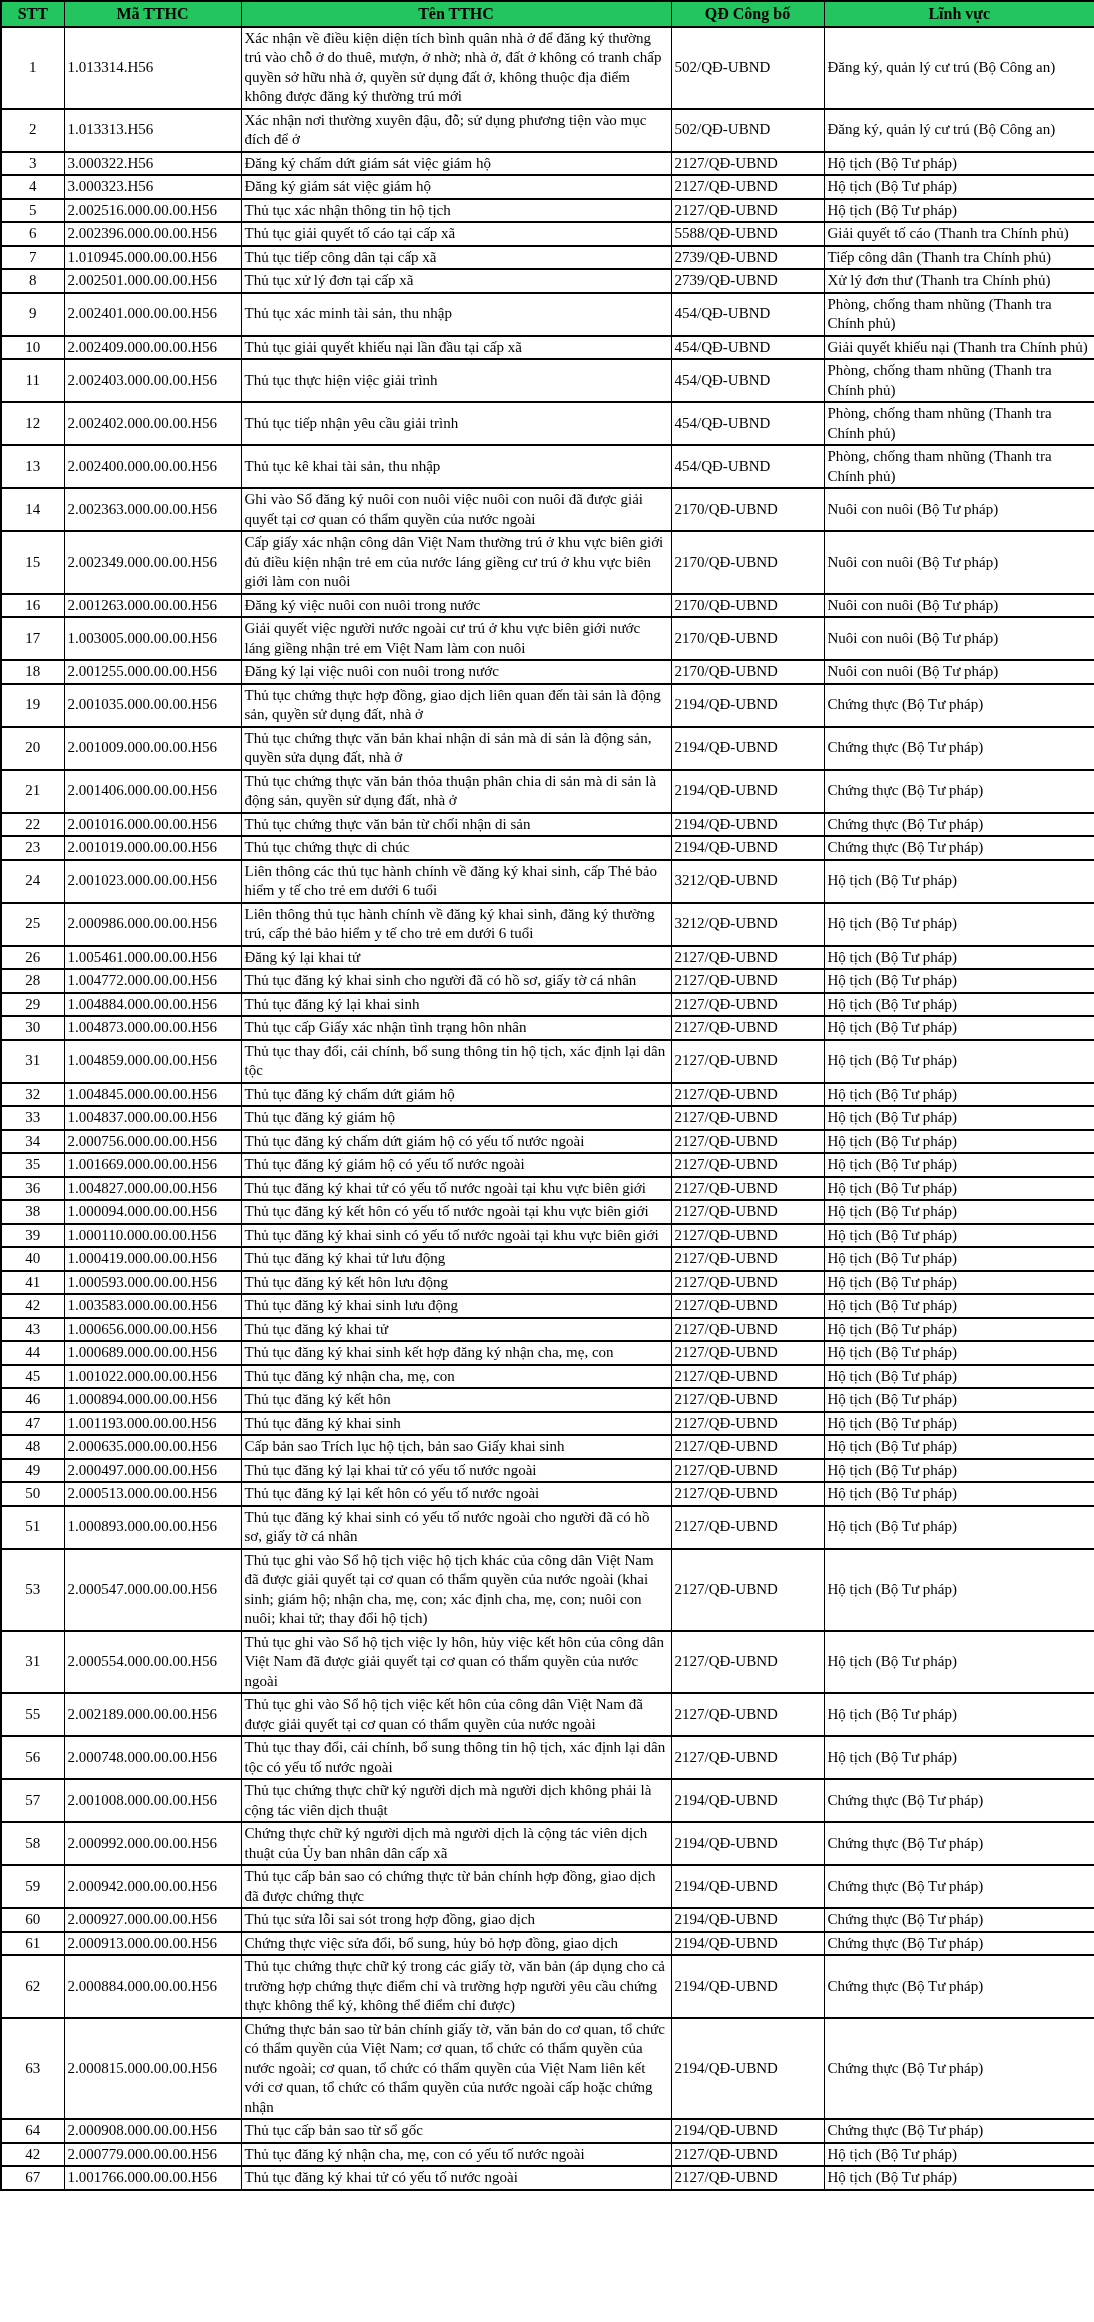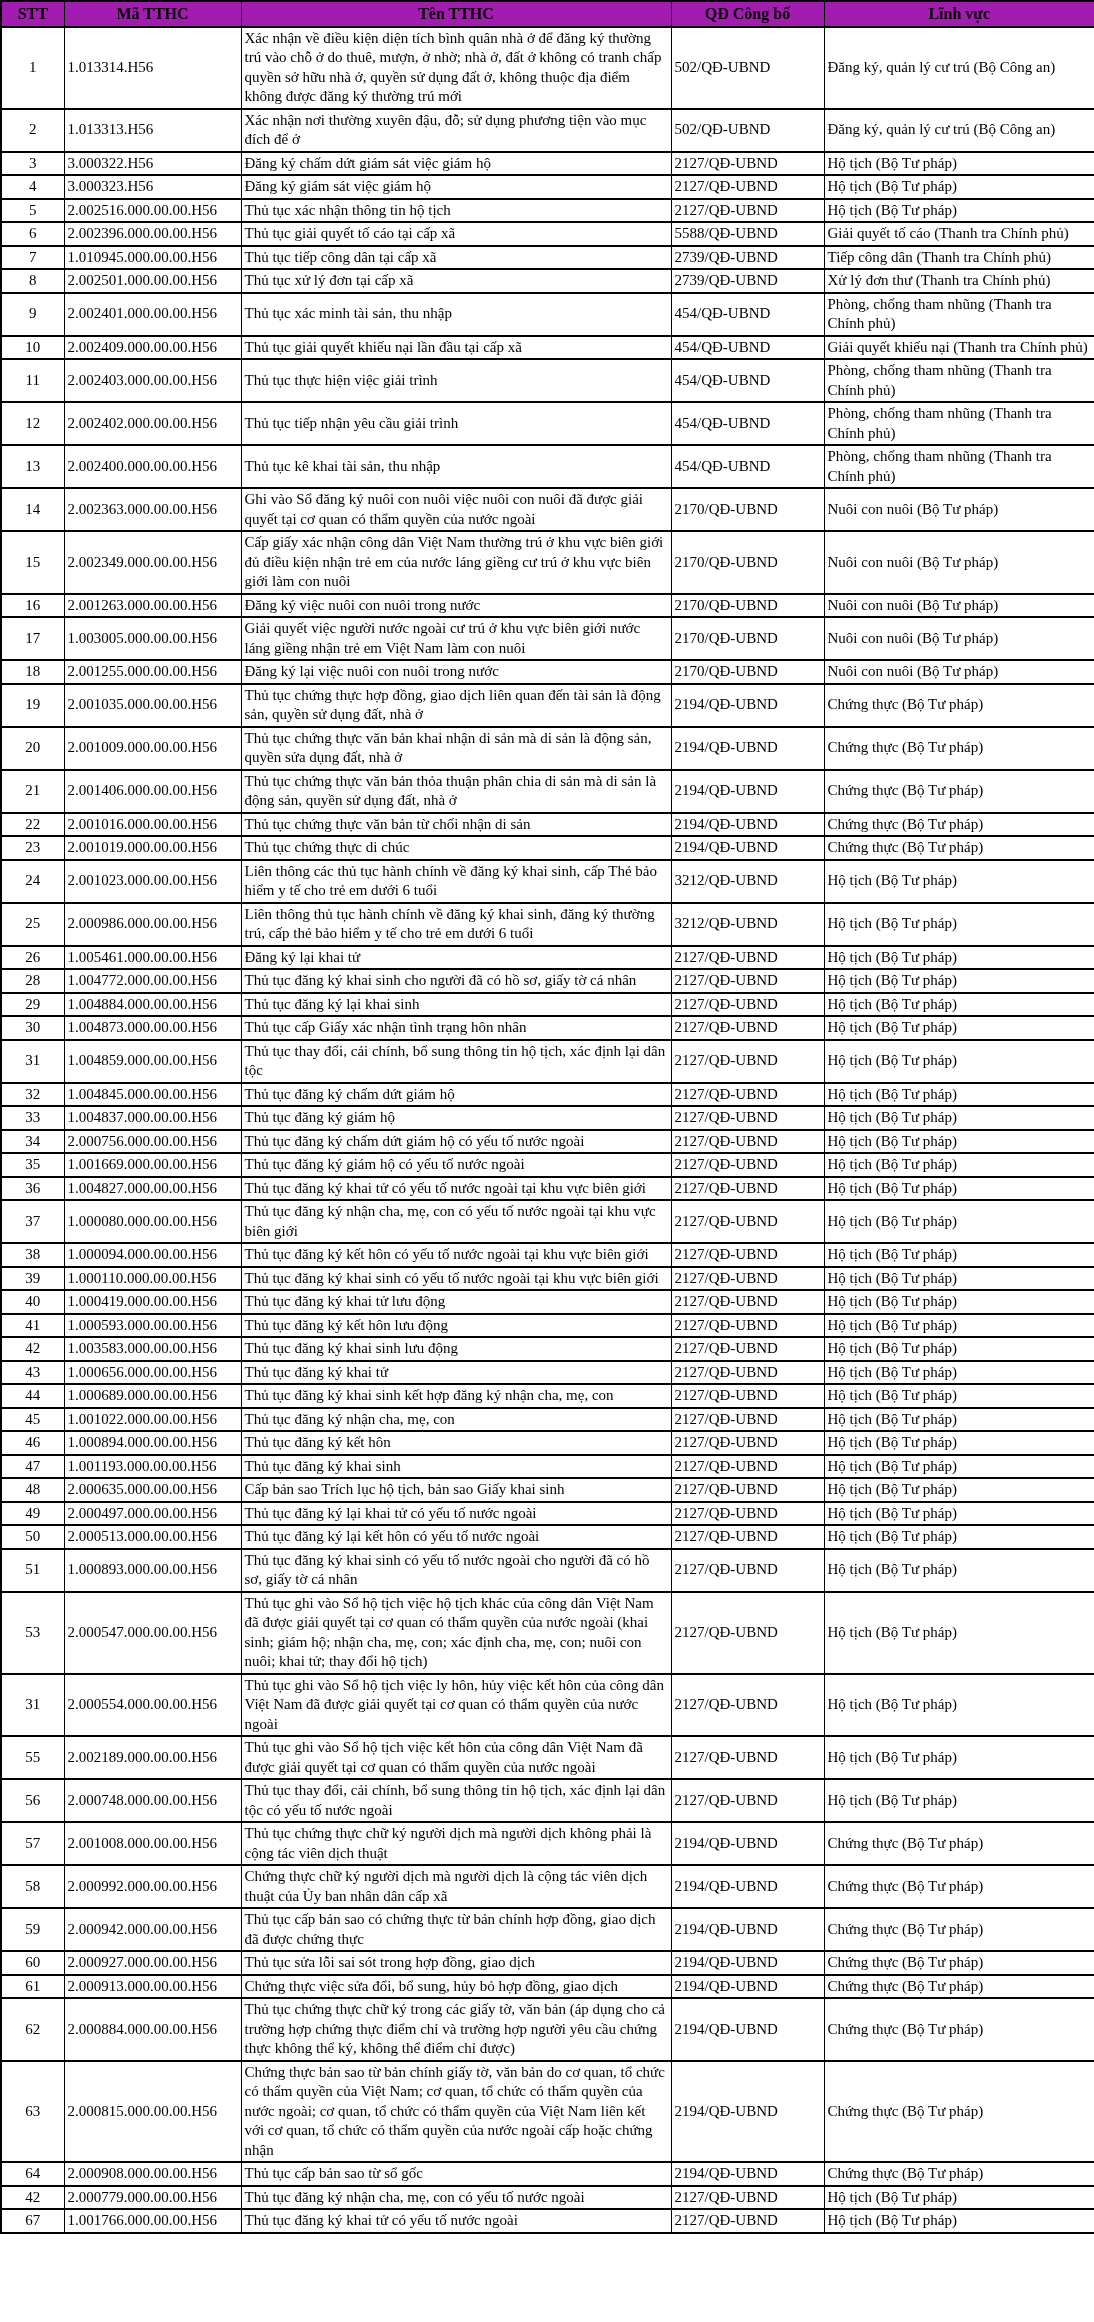--- a/index.html
+++ b/index.html
@@ -30,21 +30,21 @@
     border-top: 2px solid #000000;
     border-bottom: 2px solid #000000;
     font-size: 15px;
     line-height: 19.5px;
     vertical-align: middle;
     padding: 1px 3px;
     overflow: hidden;
     word-wrap: break-word;
   }
   th {
-    background: #a21caf;
+    background: #22c55e;
     font-weight: bold;
     font-size: 16px;
     text-align: center;
     padding: 2px 3px;
   }
   td.stt-cell      { text-align: center; }
   td.code-cell     { text-align: left; }
   td.name-cell     { text-align: left; }
   td.decision-cell { text-align: left; }
   td.field-cell    { text-align: left; }
@@ -309,27 +309,20 @@
         <td class="field-cell">Hộ tịch (Bộ Tư pháp)</td>
       </tr>
       <tr>
         <td class="stt-cell">36</td>
         <td class="code-cell">1.004827.000.00.00.H56</td>
         <td class="name-cell">Thủ tục đăng ký khai tử có yếu tố nước ngoài tại khu vực biên giới</td>
         <td class="decision-cell">2127/QĐ-UBND</td>
         <td class="field-cell">Hộ tịch (Bộ Tư pháp)</td>
       </tr>
       <tr>
-        <td class="stt-cell">37</td>
-        <td class="code-cell">1.000080.000.00.00.H56</td>
-        <td class="name-cell">Thủ tục đăng ký nhận cha, mẹ, con có yếu tố nước ngoài tại khu vực biên giới</td>
-        <td class="decision-cell">2127/QĐ-UBND</td>
-        <td class="field-cell">Hộ tịch (Bộ Tư pháp)</td>
-      </tr>
-      <tr>
         <td class="stt-cell">38</td>
         <td class="code-cell">1.000094.000.00.00.H56</td>
         <td class="name-cell">Thủ tục đăng ký kết hôn có yếu tố nước ngoài tại khu vực biên giới</td>
         <td class="decision-cell">2127/QĐ-UBND</td>
         <td class="field-cell">Hộ tịch (Bộ Tư pháp)</td>
       </tr>
       <tr>
         <td class="stt-cell">39</td>
         <td class="code-cell">1.000110.000.00.00.H56</td>
         <td class="name-cell">Thủ tục đăng ký khai sinh có yếu tố nước ngoài tại khu vực biên giới</td>

